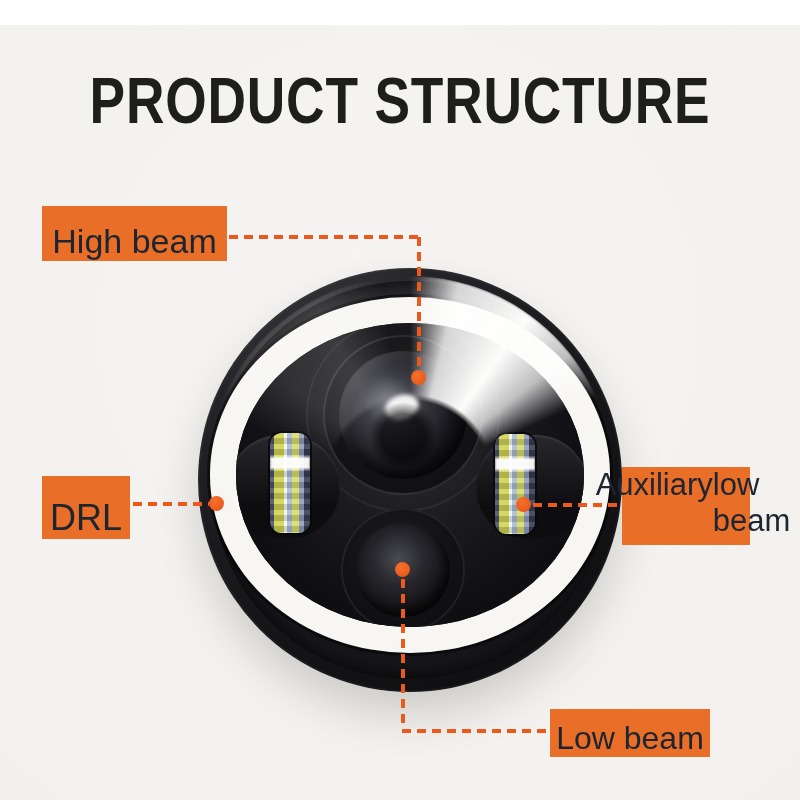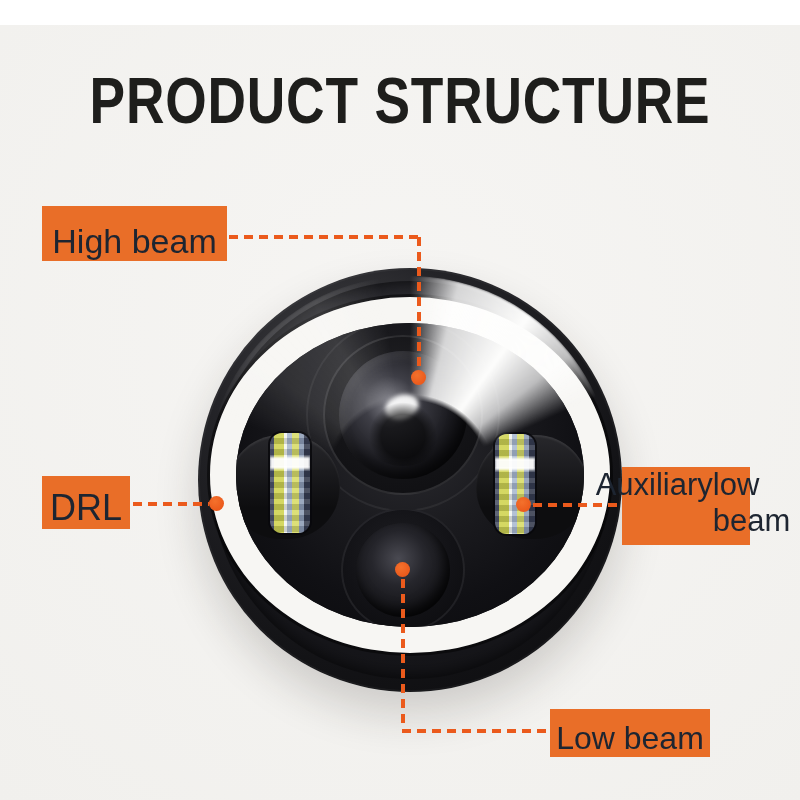--- a/index.html
+++ b/index.html
@@ -99,21 +99,21 @@
       rgba(255,255,255,.16) 332deg, rgba(255,255,255,0) 352deg);
     -webkit-mask:radial-gradient(closest-side, transparent 0 39%, #000 42%);
             mask:radial-gradient(closest-side, transparent 0 39%, #000 42%);
   }
   
   .callout{
     position:absolute;background:var(--accent);color:var(--label-text);
     display:flex;align-items:flex-end;justify-content:center;
   }
   .callout-high-beam{left:42px;top:181px;width:185px;height:55px;font-size:34px;}
-  .callout-drl{left:42px;top:451px;width:88px;height:53px;font-size:36px;}
+  .callout-drl{left:42px;top:451px;width:88px;height:63px;font-size:36px;}
   .callout-aux{left:622px;top:442px;width:128px;height:78px;font-size:31px;
     flex-direction:row;align-items:flex-start;justify-content:center;
     padding-left:14px;box-sizing:border-box;line-height:36px;}
   .callout-low-beam{left:550px;top:684px;width:160px;height:48px;font-size:32px;}
   
   .dash-h{position:absolute;height:4px;
     background:repeating-linear-gradient(90deg, var(--line) 0 9px, transparent 9px 15px);}
   .dash-v{position:absolute;width:4px;
     background:repeating-linear-gradient(180deg, var(--line) 0 9px, transparent 9px 15px);}
   .dot{position:absolute;width:15px;height:15px;border-radius:50%;

